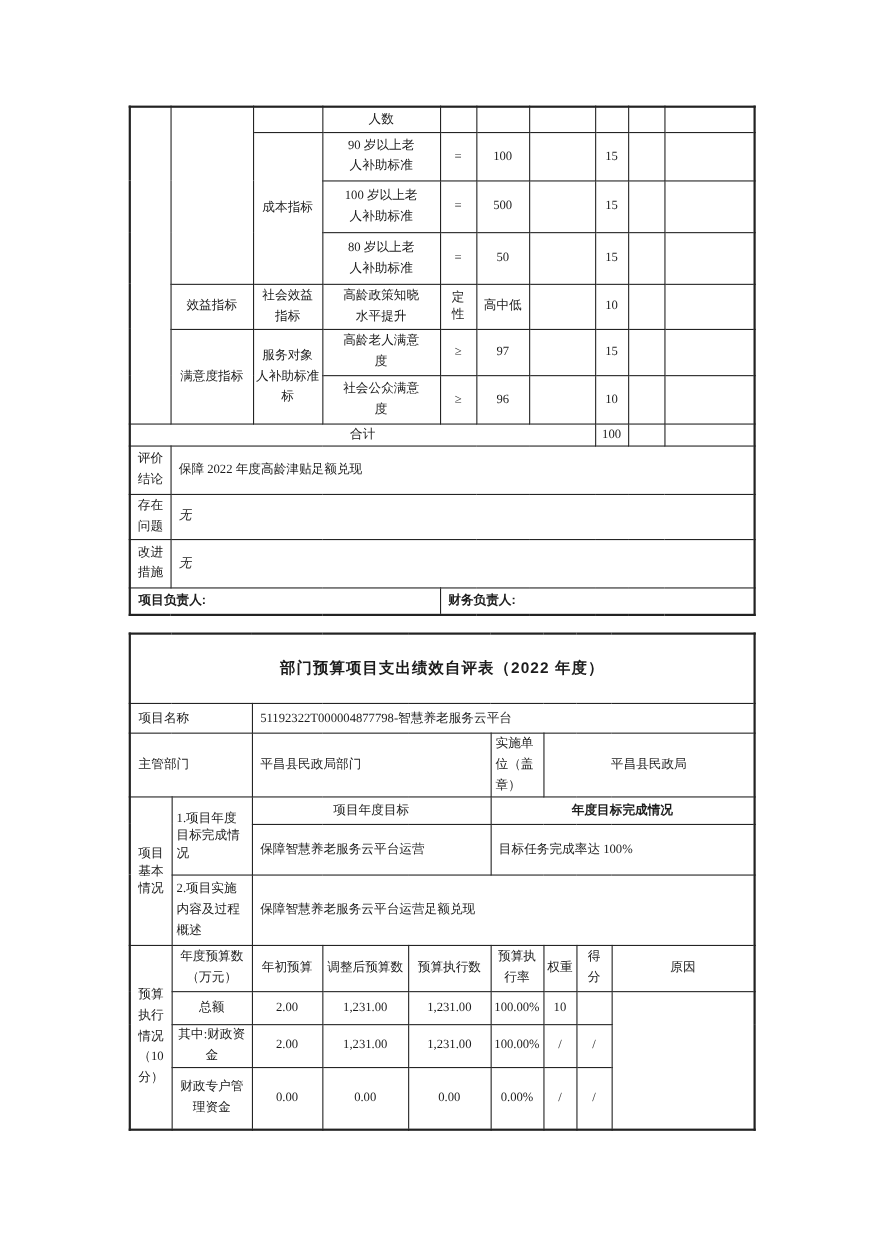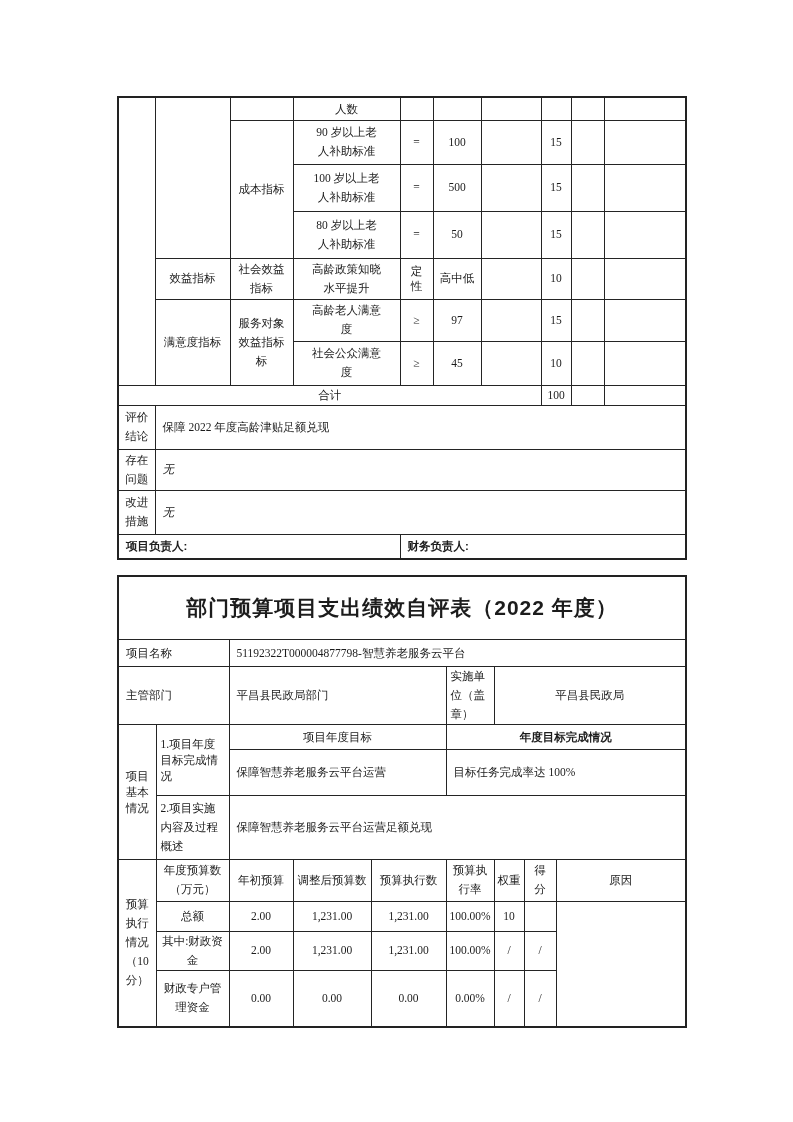--- a/index.html
+++ b/index.html
@@ -28,21 +28,21 @@
     padding:0 2px;
   }
   td.l{text-align:left;padding-left:7px;}
   td.b{font-family:Liberation Sans, sans-serif;font-weight:bold;}
   td.i{font-style:italic;}
   td.tight{line-height:15px;}
   tr.short td{line-height:16px;}
   td.title-cell{
     font-family:"Liberation Sans","DejaVu Sans",sans-serif;
     font-weight:bold;
-    font-size:21px;
+    font-size:14px;
     letter-spacing:1px;
   }
   .page-number{
     position:absolute;
     left:0;right:0;
     top:1023px;
     text-align:center;
     font-size:12px;
     font-family:"Liberation Sans","DejaVu Sans",sans-serif;
   }
@@ -119,36 +119,36 @@
 性</td>
       <td>高中低</td>
       <td></td>
       <td>10</td>
       <td></td>
       <td></td>
     </tr>
     <tr style="height:42px">
       <td rowspan="2">满意度指标</td>
       <td rowspan="2">服务对象
-效益指标
+人补助标准
 标</td>
       <td>高龄老人满意
 度</td>
       <td>≥</td>
       <td>97</td>
       <td></td>
       <td>15</td>
       <td></td>
       <td></td>
     </tr>
     <tr style="height:44px">
       <td>社会公众满意
 度</td>
       <td>≥</td>
-      <td>45</td>
+      <td>96</td>
       <td></td>
       <td>10</td>
       <td></td>
       <td></td>
     </tr>
     <tr style="height:20px" class="short">
       <td colspan="7">合计</td>
       <td>100</td>
       <td></td>
       <td></td>

